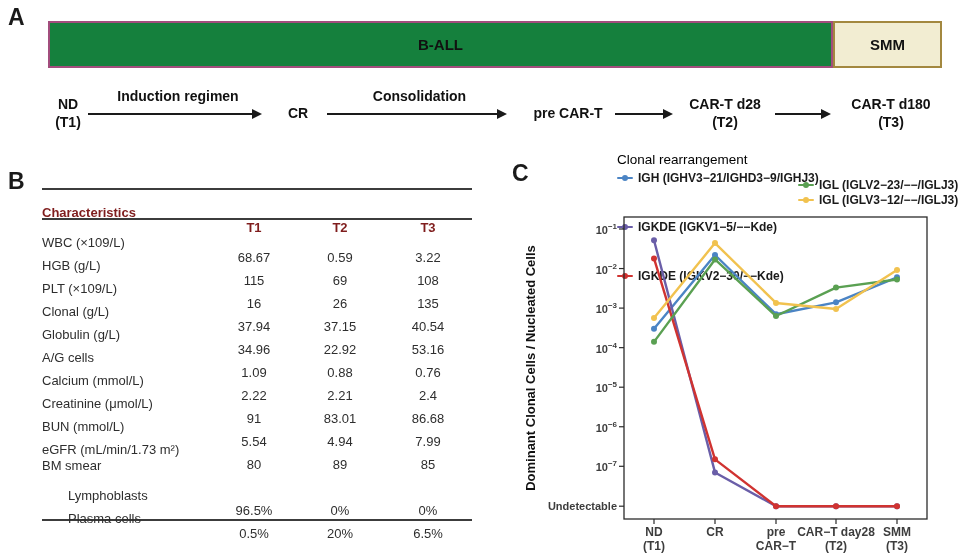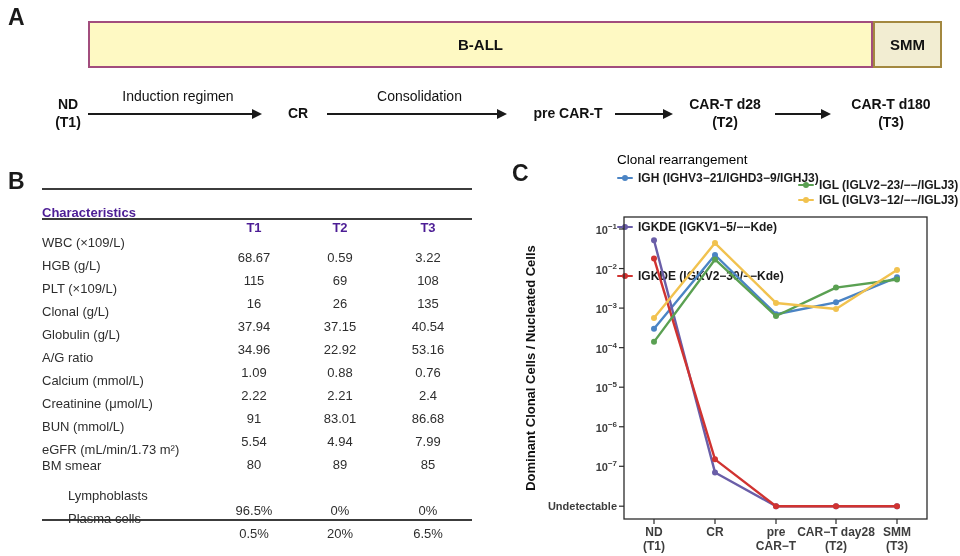--- a/index.html
+++ b/index.html
@@ -13,26 +13,26 @@
   
   .phase-bar{left:48px;top:21px;width:894px;height:47px;display:flex;}
   .phase-seg{box-sizing:border-box;display:flex;align-items:center;justify-content:center;
     font-weight:bold;font-size:15px;color:#111;}
   .phase-ball{width:785px;}
   .phase-smm{flex:1;}
   .tl-node{font-weight:bold;font-size:14px;line-height:1.25;text-align:center;color:#111;}
   .tl-arrow{height:2px;background:#1a1a1a;}
   .tl-arrow::after{content:"";position:absolute;right:-2px;top:-4px;
     border-left:10px solid #1a1a1a;border-top:5px solid transparent;border-bottom:5px solid transparent;}
-  .tl-arrow-label{font-weight:normal;font-size:14px;text-align:center;color:#111;}
+  .tl-arrow-label{font-weight:bold;font-size:14px;text-align:center;color:#111;}
 
   
   #tblwrap{left:42px;top:188px;width:430px;border-top:2px solid #3c3c3c;border-bottom:2px solid #3c3c3c;}
   .trow,.thead{display:grid;grid-template-columns:170px 84px 88px 88px;align-items:center;}
-  .thead{height:28px;border-bottom:2px solid #3c3c3c;font-weight:bold;font-size:13px;color:#4c1d95;}
+  .thead{height:28px;border-bottom:2px solid #3c3c3c;font-weight:bold;font-size:13px;color:#7f1d1d;}
   .trow{height:23px;font-size:13px;color:#2e2e2e;}
   .tcell{text-align:center;margin-top:30px;}
   .tlabel{text-align:left;white-space:nowrap;}
   .tindent{padding-left:26px;}
 
   
   #legend-title{left:617px;top:152px;font-weight:normal;font-size:13.5px;color:#000000;}
   .lg-col{display:flex;flex-direction:column;gap:3px;}
   #legend-col1{left:617px;top:172px;gap:37px;}
   #legend-col2{left:798px;top:179px;}
@@ -49,21 +49,21 @@
     font-weight:bold;font-size:12px;line-height:1.2;color:#3d3d3d;}
   #y-title{left:-152px;top:148px;width:330px;height:20px;transform:rotate(-90deg);
     text-align:center;font-weight:bold;font-size:13px;color:#111;}
 </style>
 </head>
 <body>
 
 <div class="abs panel-letter" style="left:8px;top:4px;">A</div>
 
 <div class="abs phase-bar">
-  <div class="phase-seg phase-ball" id="phase-seg-0" style="background: #fef9c3; border: 2.5px solid rgb(162, 77, 125); margin-left: 40px;">
+  <div class="phase-seg phase-ball" id="phase-seg-0" style="background: #15803d; border: 2.5px solid rgb(162, 77, 125);">
     <span>B-ALL</span>
   </div>
   <div class="phase-seg phase-smm" id="phase-seg-1" style="background: rgb(242, 237, 210); border: 2.5px solid rgb(163, 136, 63);">
     <span>SMM</span>
   </div>
 </div>
 
 <div class="abs tl-node" style="left:38px;top:96px;width:60px;">
   <div>ND</div>
   <div>(T1)</div>
@@ -119,21 +119,21 @@
         <div class="tcell">37.15</div>
         <div class="tcell">40.54</div>
       </div>
       <div class="trow">
         <div class="tlabel">Globulin (g/L)</div>
         <div class="tcell">34.96</div>
         <div class="tcell">22.92</div>
         <div class="tcell">53.16</div>
       </div>
       <div class="trow">
-        <div class="tlabel">A/G ratio</div>
+        <div class="tlabel">A/G cells</div>
         <div class="tcell">1.09</div>
         <div class="tcell">0.88</div>
         <div class="tcell">0.76</div>
       </div>
       <div class="trow">
         <div class="tlabel">Calcium (mmol/L)</div>
         <div class="tcell">2.22</div>
         <div class="tcell">2.21</div>
         <div class="tcell">2.4</div>
       </div>

